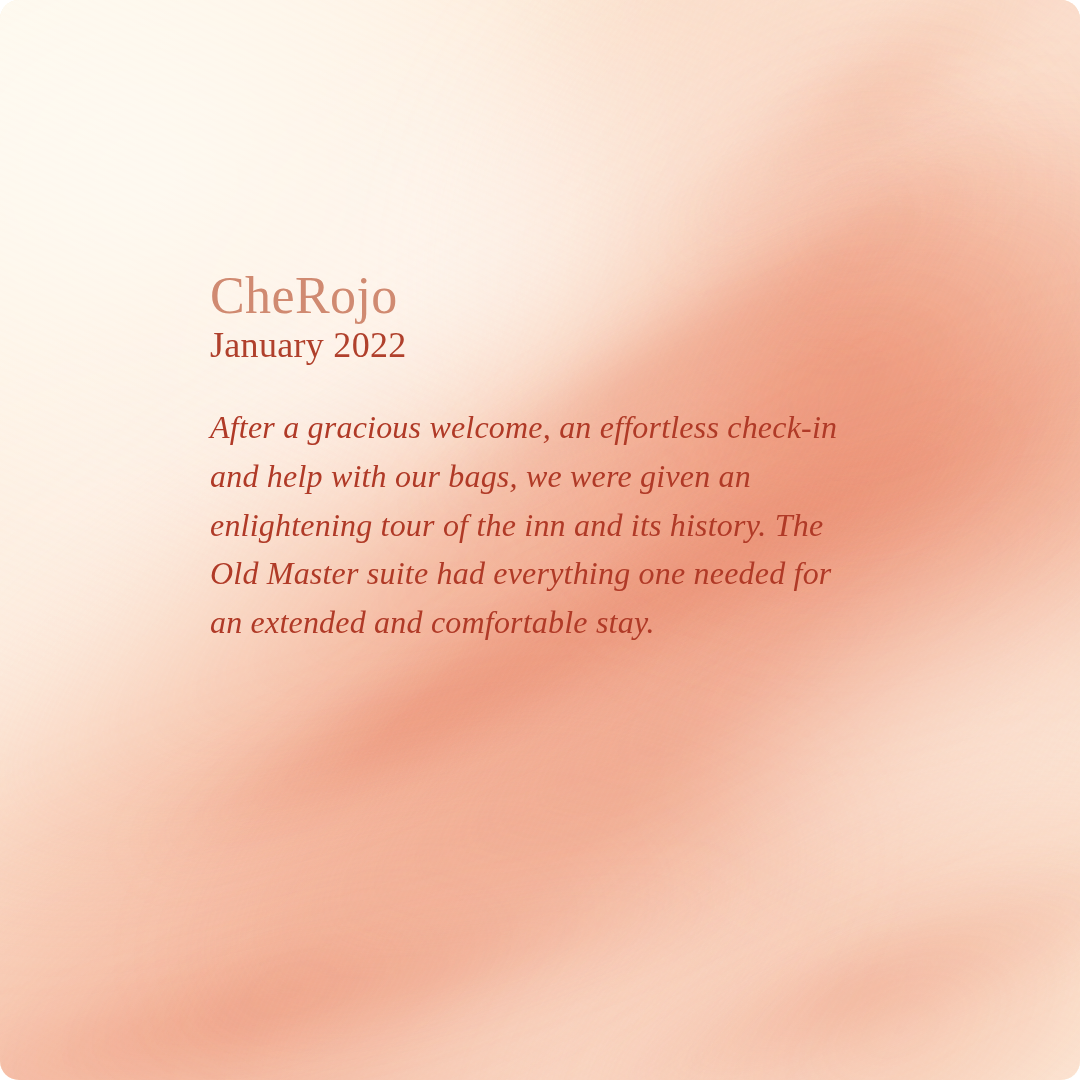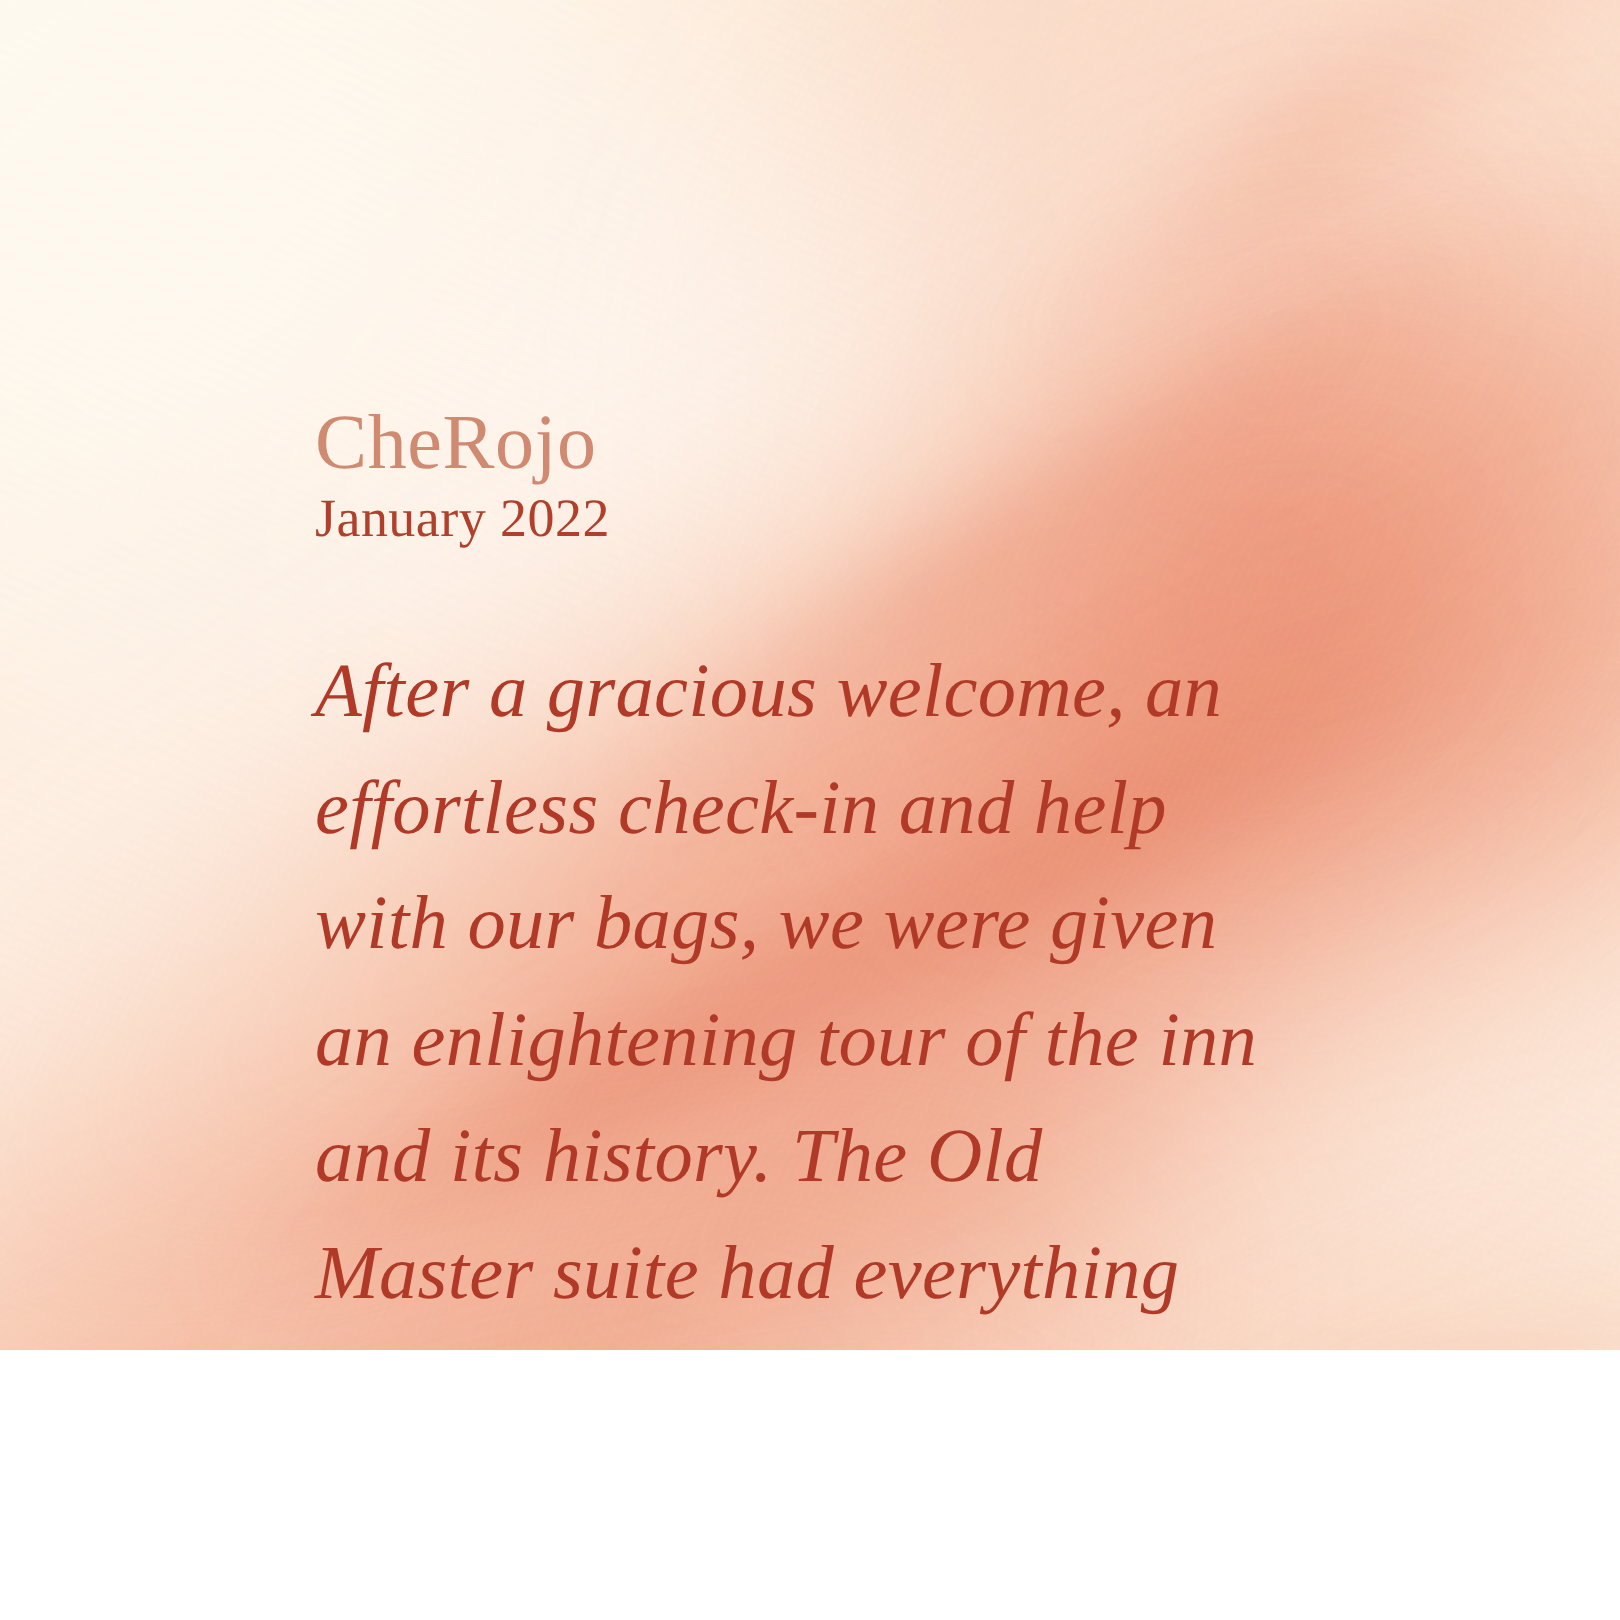--- a/index.html
+++ b/index.html
@@ -6,24 +6,25 @@
     margin: 0;
     padding: 0;
     width: 1080px;
     height: 1080px;
     overflow: hidden;
   }
 
   .canvas {
     position: relative;
     width: 1080px;
-    height: 900px;
+    height: 1080px;
     background: #fdf0e0;
     overflow: hidden;
     font-family: "Liberation Serif", serif;
+    border-radius: 19px;
   }
 
   
   .bg-base {
     position: absolute;
     inset: 0;
     background:
       linear-gradient(135deg,
         #fdf6e6 0%,
         #fdeedc 18%,
@@ -196,22 +197,22 @@
 
   .date {
     margin-top: 0;
     font-size: 36px;
     line-height: 1.2;
     color: #b0402c;
     letter-spacing: .3px;
   }
 
   .quote {
-    margin-top: 56px;
-    font-size: 51px;
+    margin-top: 36px;
+    font-size: 32px;
     line-height: 1.52;
     font-style: italic;
     color: #b03a27;
     max-width: 640px;
     letter-spacing: .2px;
   }
 </style>
 </head>
 <body>
 

